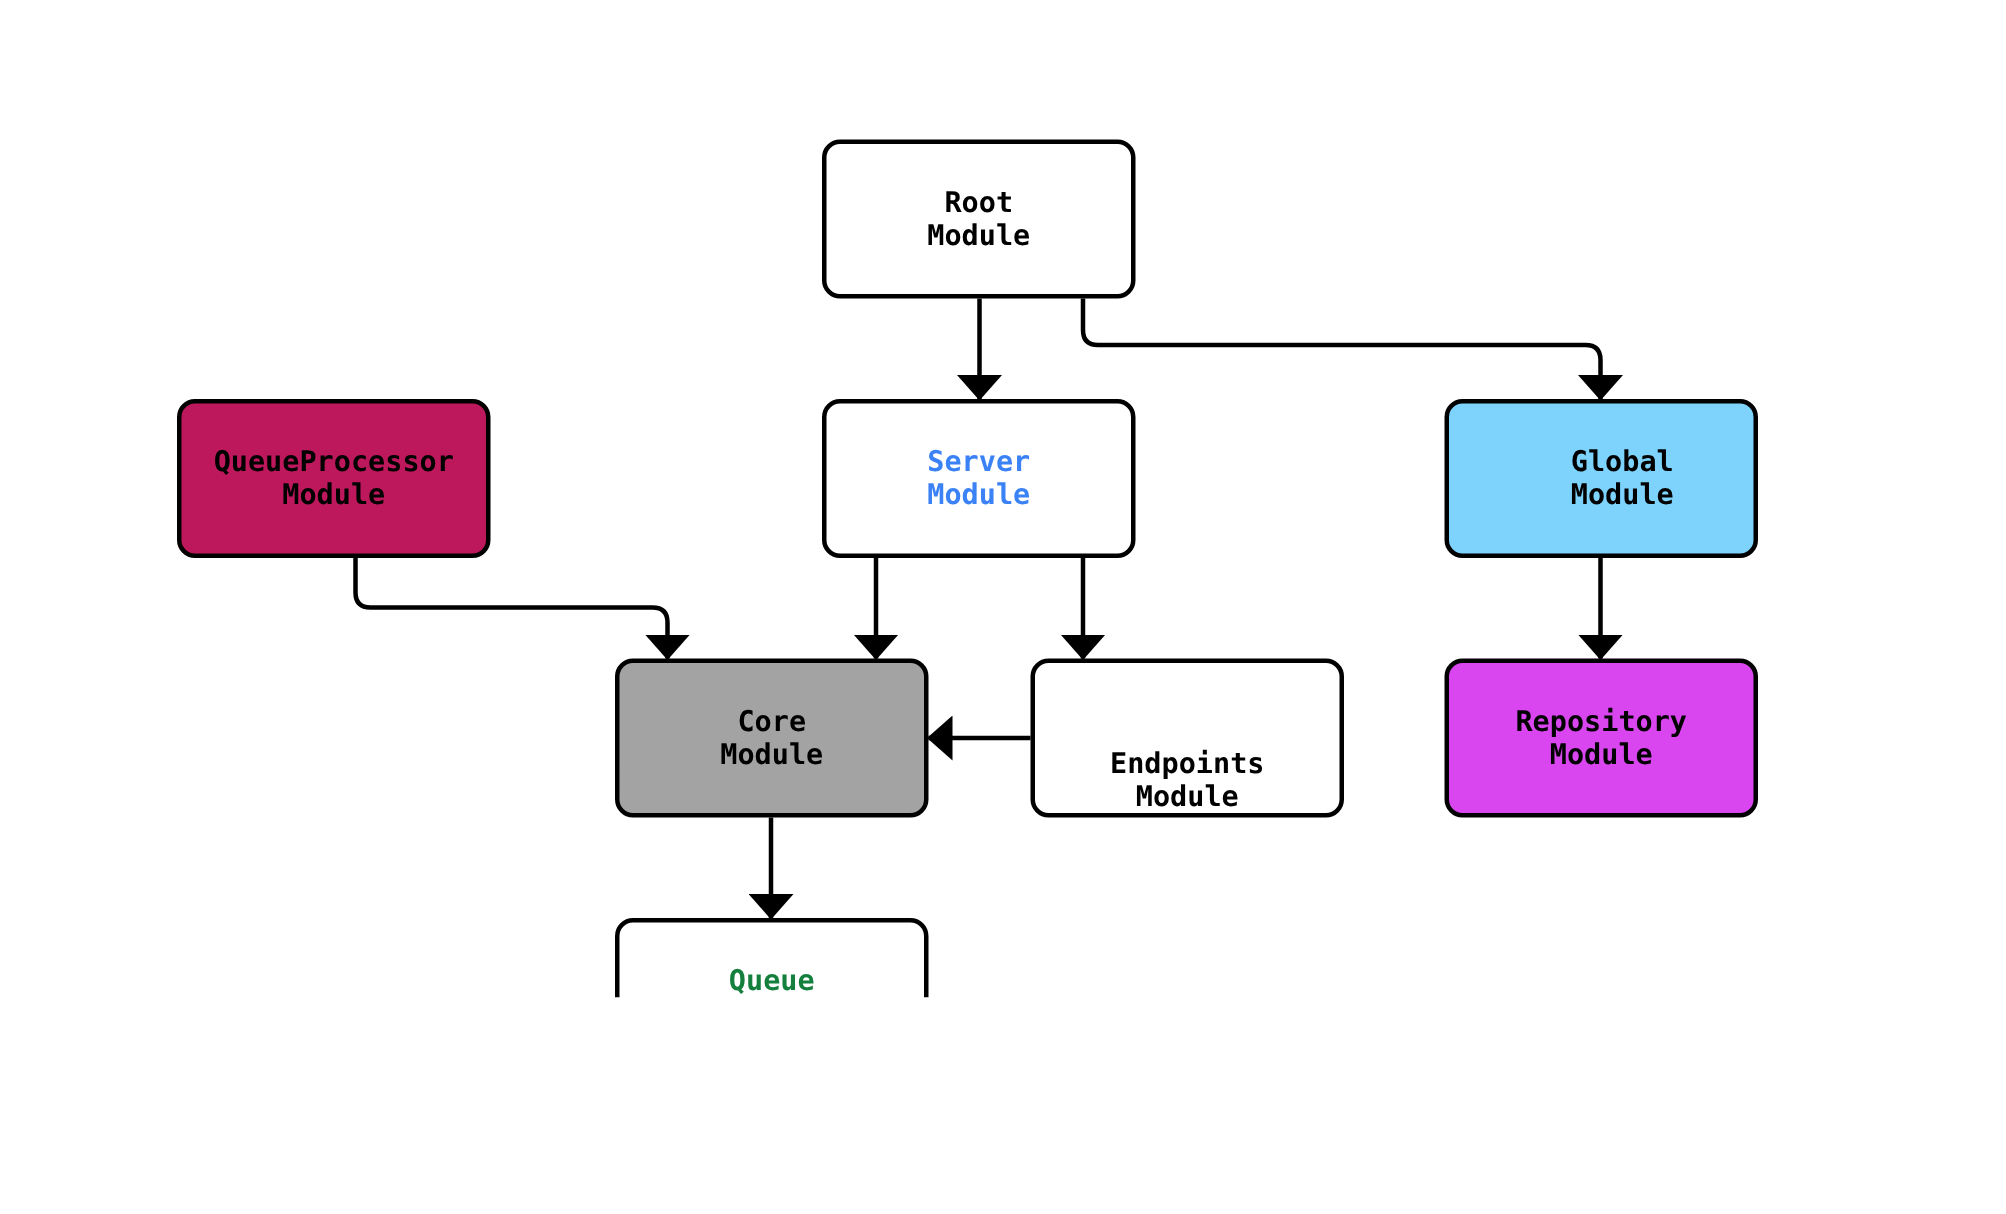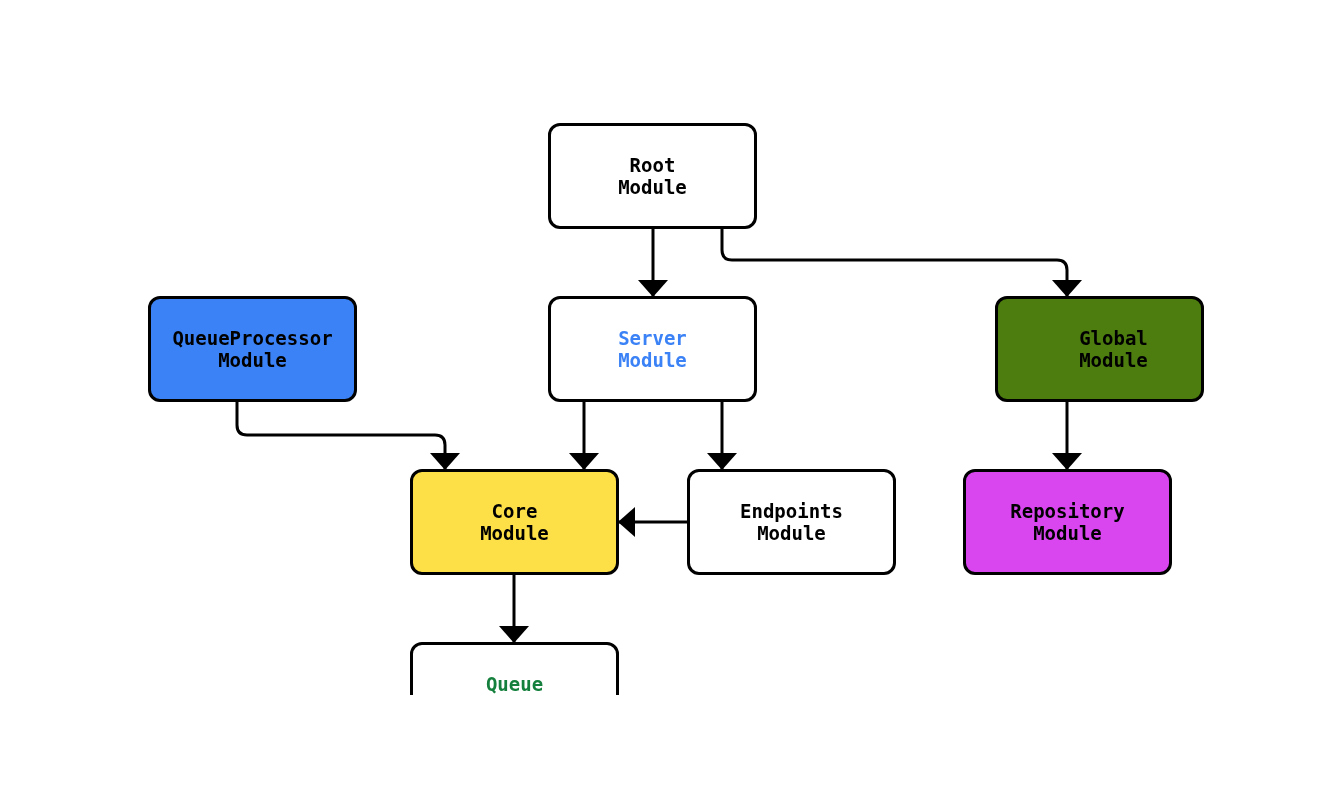--- a/index.html
+++ b/index.html
@@ -7,21 +7,20 @@
     padding: 0;
     background: #ffffff;
   }
   .stage {
     position: relative;
     width: 1337px;
     height: 665px;
     background: #ffffff;
     overflow: hidden;
     font-family: "DejaVu Sans Mono", "Liberation Mono", monospace;
-    margin-top: 30px;
   }
   .edges-layer {
     position: absolute;
     left: 0;
     top: 0;
     width: 1337px;
     height: 809px;
     display: block;
   }
   .edges-layer path.edge {
@@ -76,37 +75,37 @@
         <path class="edge" d="M687,492 L619,492" stroke="#000000" stroke-width="3" marker-end="url(#arrowhead)"></path>
         <path class="edge" d="M514,545 L514,612" stroke="#000000" stroke-width="3" marker-end="url(#arrowhead)"></path>
         <path class="edge" d="M1067,372 L1067,439" stroke="#000000" stroke-width="3" marker-end="url(#arrowhead)"></path>
       </g>
   </svg>
   <div class="nodes-layer" id="nodes-layer">
       <div class="node" style="left: 548px; top: 93px; width: 209px; height: 106px; border-color: rgb(0, 0, 0); border-width: 3px; border-radius: 12px; background: rgb(255, 255, 255);">
         <span class="label" style="color: rgb(0, 0, 0);">Root
 Module</span>
       </div>
-      <div class="node" style="left: 148px; top: 266px; width: 209px; height: 106px; border-color: rgb(0, 0, 0); border-width: 3px; border-radius: 12px; background: #3b82f6;">
+      <div class="node" style="left: 118px; top: 266px; width: 209px; height: 106px; border-color: rgb(0, 0, 0); border-width: 3px; border-radius: 12px; background: #be185d;">
         <span class="label" style="color: rgb(0, 0, 0);">QueueProcessor
 Module</span>
       </div>
       <div class="node" style="left: 548px; top: 266px; width: 209px; height: 106px; border-color: rgb(0, 0, 0); border-width: 3px; border-radius: 12px; background: rgb(255, 255, 255);">
         <span class="label" style="color: #3b82f6;">Server
 Module</span>
       </div>
-      <div class="node" style="left: 995px; top: 266px; width: 209px; height: 106px; border-color: rgb(0, 0, 0); border-width: 3px; border-radius: 12px; background: #4d7c0f; padding-left: 28px;">
+      <div class="node" style="left: 963px; top: 266px; width: 209px; height: 106px; border-color: rgb(0, 0, 0); border-width: 3px; border-radius: 12px; background: #7dd3fc; padding-left: 28px;">
         <span class="label" style="color: rgb(0, 0, 0);">Global
 Module</span>
       </div>
-      <div class="node" style="left: 410px; top: 439px; width: 209px; height: 106px; border-color: rgb(0, 0, 0); border-width: 3px; border-radius: 12px; background: #fde047;">
+      <div class="node" style="left: 410px; top: 439px; width: 209px; height: 106px; border-color: rgb(0, 0, 0); border-width: 3px; border-radius: 12px; background: #a3a3a3;">
         <span class="label" style="color: rgb(0, 0, 0);">Core
 Module</span>
       </div>
-      <div class="node" style="left: 687px; top: 439px; width: 209px; height: 106px; border-color: rgb(0, 0, 0); border-width: 3px; border-radius: 12px; background: rgb(255, 255, 255);">
+      <div class="node" style="left: 687px; top: 439px; width: 209px; height: 106px; border-color: rgb(0, 0, 0); border-width: 3px; border-radius: 12px; background: rgb(255, 255, 255); align-items: flex-end;">
         <span class="label" style="color: rgb(0, 0, 0);">Endpoints
 Module</span>
       </div>
       <div class="node" style="left: 963px; top: 439px; width: 209px; height: 106px; border-color: rgb(0, 0, 0); border-width: 3px; border-radius: 12px; background: #d946ef;">
         <span class="label" style="color: rgb(0, 0, 0);">Repository
 Module</span>
       </div>
       <div class="node" style="left: 410px; top: 612px; width: 209px; height: 106px; border-color: rgb(0, 0, 0); border-width: 3px; border-radius: 12px; background: rgb(255, 255, 255);">
         <span class="label" style="color: #15803d;">Queue
 Module</span>

